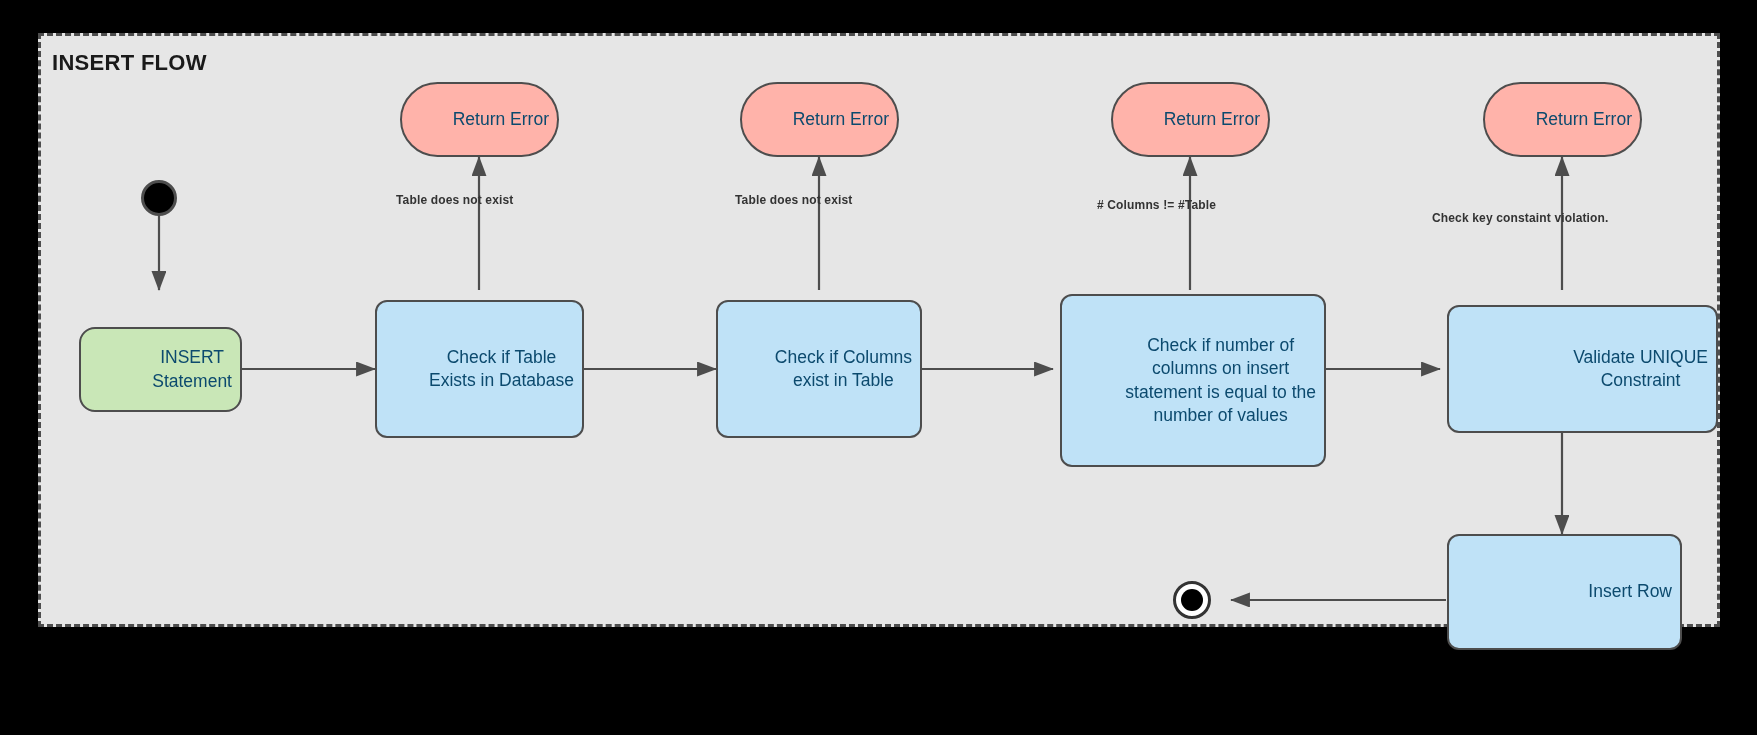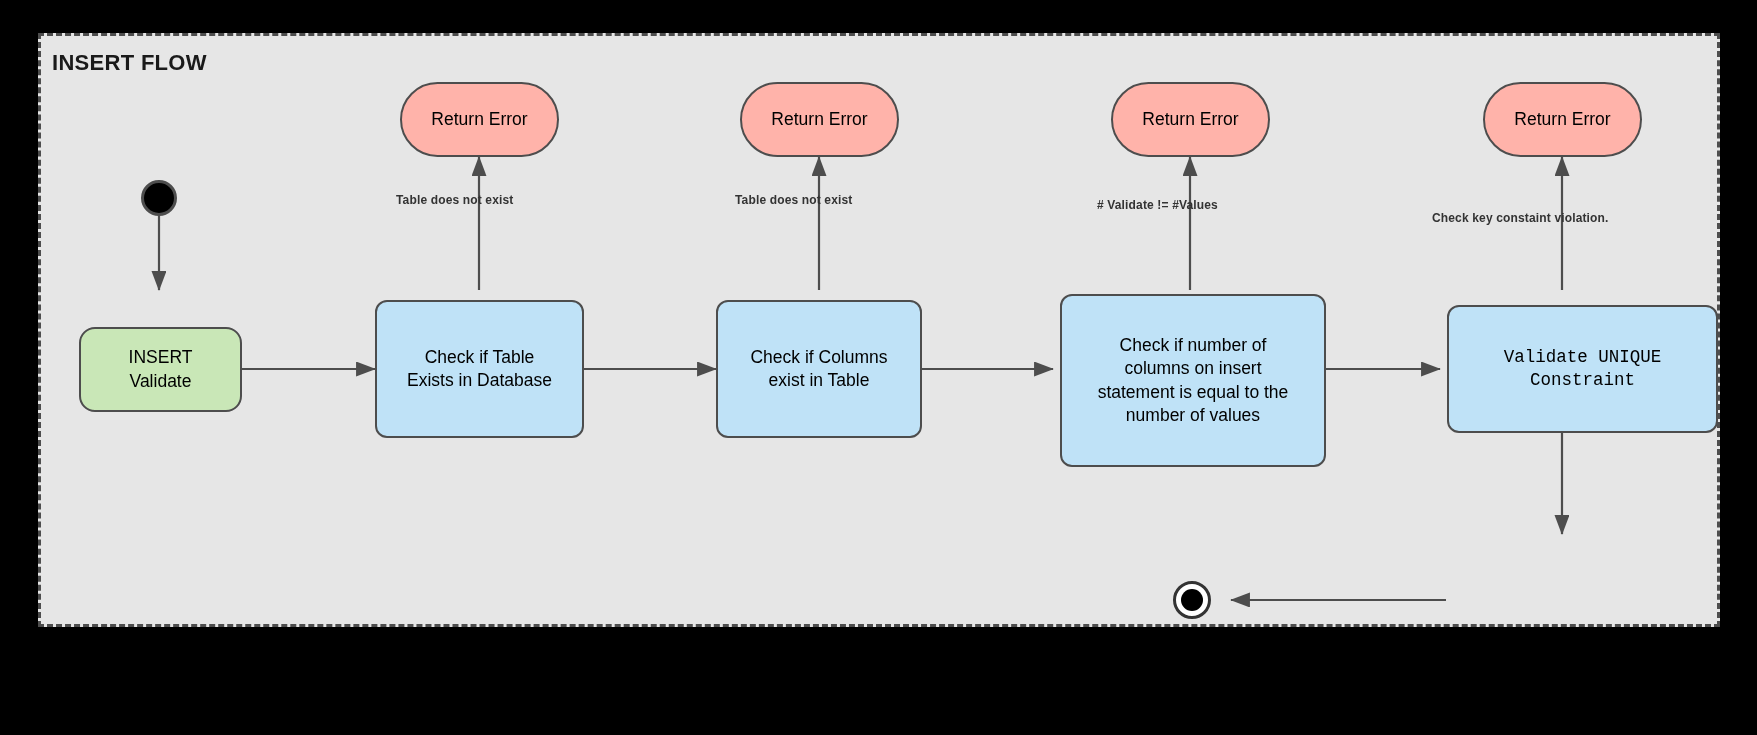--- a/index.html
+++ b/index.html
@@ -45,23 +45,23 @@
     white-space: nowrap;
   }
 
   
   .node {
     position: absolute;
     box-sizing: border-box;
     border: 2.2px solid #4d4d4d;
     display: flex;
     align-items: center;
-    justify-content: center;
+    justify-content: flex-end;
     text-align: center;
-    color: #000000;
+    color: #0c4a6e;
     font-size: 17.5px;
     line-height: 1.32;
     padding: 0 8px;
   }
 
   .node-green  { background: #c9e7b7; }
   .node-blue   { background: #bfe2f7; }
   .node-pink   { background: #ffb3aa; }
 
   .r-small  { border-radius: 12px; }
@@ -146,45 +146,48 @@
     <path d="M479,290 L479,157" stroke="#4d4d4d" stroke-width="2.2" fill="none" marker-end="url(#arrow)"></path>
     <path d="M819,290 L819,157" stroke="#4d4d4d" stroke-width="2.2" fill="none" marker-end="url(#arrow)"></path>
     <path d="M1190,290 L1190,157" stroke="#4d4d4d" stroke-width="2.2" fill="none" marker-end="url(#arrow)"></path>
     <path d="M1562,290 L1562,157" stroke="#4d4d4d" stroke-width="2.2" fill="none" marker-end="url(#arrow)"></path>
   </svg>
 
   <div class="start-node" style="left:141px; top:180px;"></div>
 
   <div class="node node-green r-med" style="left:79px; top:327px; width:163px; height:85px;">
     <span style="white-space:pre-line;">INSERT
-Validate</span>
+Statement</span>
   </div>
 
   <div class="node node-blue r-small" style="left:375px; top:300px; width:209px; height:138px;">
     <span style="white-space:pre-line;">Check if Table
 Exists in Database</span>
   </div>
 
   <div class="node node-blue r-small" style="left:716px; top:300px; width:206px; height:138px;">
     <span style="white-space:pre-line;">Check if Columns
 exist in Table</span>
   </div>
 
   <div class="node node-blue r-large" style="left:1060px; top:283px; width:266px; height:173px;">
     <span style="white-space:pre-line;">Check if number of
 columns on insert
 statement is equal to the
 number of values</span>
   </div>
 
-  <div class="node node-blue r-small" style="left:1447px; top:305px; width:271px; height:128px;font-family:Liberation Mono, monospace;">
+  <div class="node node-blue r-small" style="left:1447px; top:305px; width:271px; height:128px;">
     <span style="white-space:pre-line;">Validate UNIQUE
 Constraint</span>
   </div>
 
+  <div class="node node-blue r-small" style="left:1447px; top:534px; width:235px; height:116px;">
+    <span style="white-space:pre-line;">Insert Row</span>
+  </div>
 
   <div class="end-node" style="left:1173px; top:581px;"></div>
 
   <div class="node node-pink r-pill" style="left:400px; top:82px; width:159px; height:75px;">
     <span>Return Error</span>
   </div>
 
   <div class="node node-pink r-pill" style="left:740px; top:82px; width:159px; height:75px;">
     <span>Return Error</span>
   </div>
@@ -194,17 +197,17 @@
   </div>
 
   <div class="node node-pink r-pill" style="left:1483px; top:82px; width:159px; height:75px;">
     <span>Return Error</span>
   </div>
 
   <div class="edge-label" style="left:396px; top:193px;">Table does not exist</div>
 
   <div class="edge-label" style="left:735px; top:193px;">Table does not exist</div>
 
-  <div class="edge-label" style="left:1097px; top:198px;"># Validate != #Values</div>
+  <div class="edge-label" style="left:1097px; top:198px;"># Columns != #Table</div>
 
   <div class="edge-label" style="left:1432px; top:211px;">Check key constaint violation.</div>
 
 </div>
 
 </body></html>

